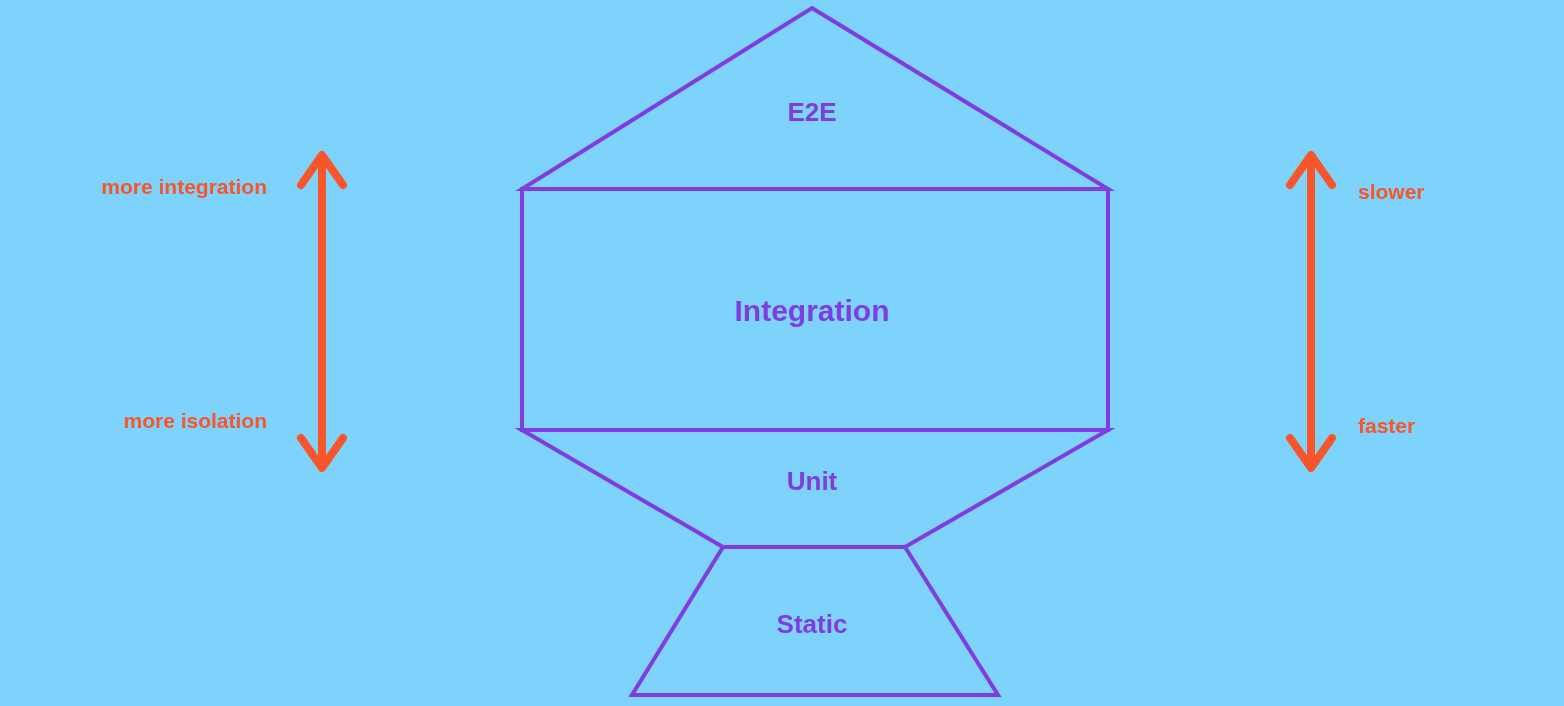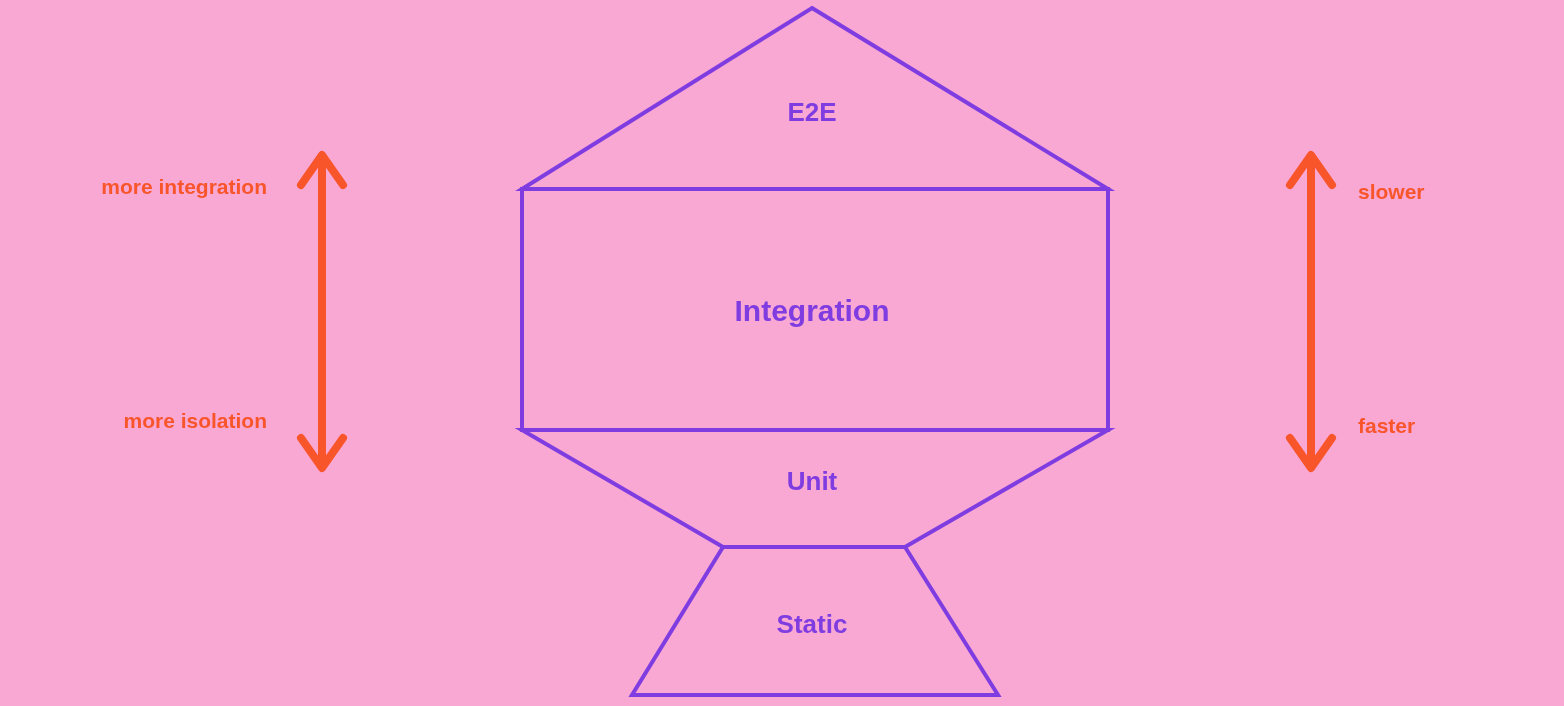--- a/index.html
+++ b/index.html
@@ -51,21 +51,21 @@
     font-weight: bold;
     font-size: 21px;
     dominant-baseline: middle;
   }
   .axis-label-left { text-anchor: end; }
   .axis-label-right { text-anchor: start; }
 </style>
 </head>
 <body style="background: rgb(255, 255, 255);">
 
-<div id="stage" style="background: #f9a8d4;">
+<div id="stage" style="background: #7dd3fc;">
   <svg id="trophy-svg" viewBox="0 0 1564 706">
 
     <g>
       <polygon class="shape-outline" points="812,8 1108,189 522,189" stroke="#7f3ce0" stroke-width="4"></polygon>
       <text class="layer-label" x="812" y="114" fill="#7f3ce0" style="font-size: 26px;">E2E</text>
     </g>
 
     <g>
       <polygon class="shape-outline" points="522,189 1108,189 1108,430 522,430" stroke="#7f3ce0" stroke-width="4"></polygon>
       <text class="layer-label" x="812" y="313" fill="#7f3ce0" style="font-size: 30px;">Integration</text>

